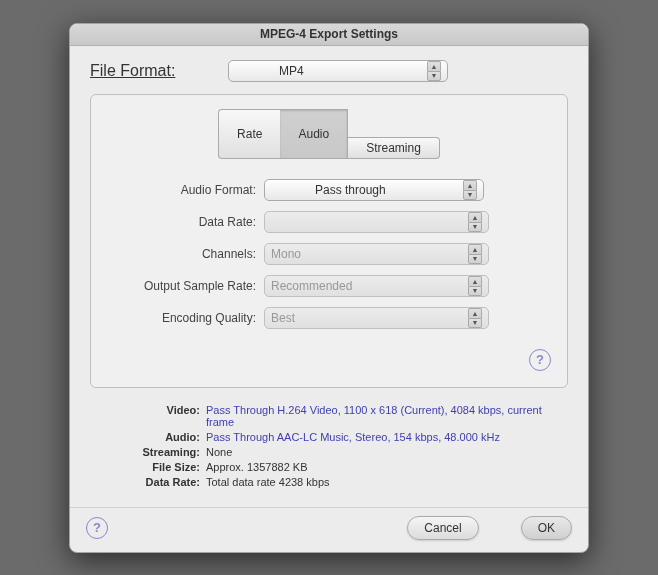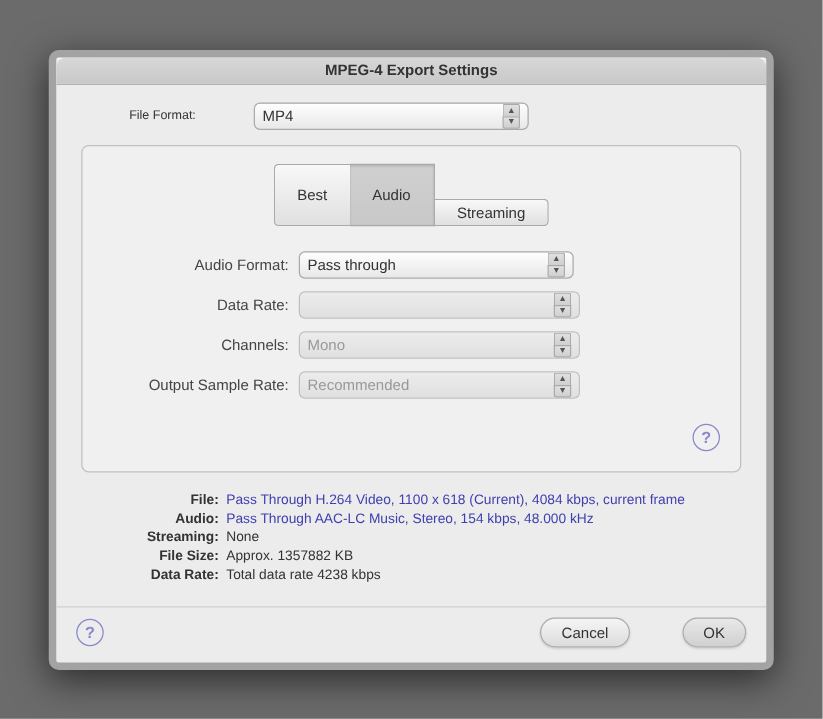--- a/index.html
+++ b/index.html
@@ -9,26 +9,26 @@
       height: 575px;
       background: #6b6b6b;
       display: flex;
       align-items: center;
       justify-content: center;
       font-family: -apple-system, "Lucida Grande", Arial, sans-serif;
       font-size: 12px;
     }
 
     .dialog {
-      width: 580px;
+      width: 520px;
       background: #ececec;
       border-radius: 8px;
       box-shadow: 0 8px 30px rgba(0,0,0,0.6), inset 0 1px 0 rgba(255,255,255,0.8);
       overflow: hidden;
-      border: 6px solid #a3a3a3;
+      border: 1px solid #a3a3a3;
     }
 
     .titlebar {
       background: linear-gradient(to bottom, #d8d8d8, #c8c8c8);
       height: 22px;
       display: flex;
       align-items: center;
       justify-content: center;
       border-bottom: 1px solid #b0b0b0;
       border-radius: 8px 8px 0 0;
@@ -44,43 +44,45 @@
       padding: 14px 20px 10px;
     }
 
     .file-format-row {
       display: flex;
       align-items: center;
       margin-bottom: 12px;
     }
 
     .label-right {
-      text-align: center;
+      text-align: left;
       min-width: 130px;
       margin-right: 8px;
       color: #333;
-      font-size: 10px;
+      font-size: 16px;
+      text-decoration: underline;
     }
 
     .select-control {
       display: flex;
       align-items: center;
       background: linear-gradient(to bottom, #fefefe, #e8e8e8);
       border: 1px solid #aaa;
       border-radius: 5px;
       height: 22px;
       width: 220px;
       padding: 0 6px;
       position: relative;
     }
 
     .select-control .select-text {
       flex: 1;
       font-size: 12px;
       color: #333;
+      margin-left: 44px;
     }
 
     .select-stepper {
       display: flex;
       flex-direction: column;
       margin-left: 4px;
       width: 14px;
     }
 
     .stepper-btn {
@@ -288,21 +290,21 @@
         <div class="select-stepper">
           <div class="stepper-btn">▲</div>
           <div class="stepper-btn">▼</div>
         </div>
       </div>
     </div>
 
     <div class="tabs-section">
 
       <div class="tab-bar">
-        <button class="tab-btn">Best</button>
+        <button class="tab-btn">Rate</button>
         <button class="tab-btn active">Audio</button>
         <button class="tab-btn">Streaming</button>
       </div>
 
       <div class="form-rows">
 
         <div class="form-row">
           <span class="row-label">Audio Format:</span>
           <div class="select-control">
             <span class="select-text">Pass through</span>
@@ -339,30 +341,40 @@
           <span class="row-label">Output Sample Rate:</span>
           <div class="select-disabled">
             <span class="select-text">Recommended</span>
             <div class="select-stepper">
               <div class="stepper-btn">▲</div>
               <div class="stepper-btn">▼</div>
             </div>
           </div>
         </div>
 
+        <div class="form-row">
+          <span class="row-label">Encoding Quality:</span>
+          <div class="select-disabled">
+            <span class="select-text">Best</span>
+            <div class="select-stepper">
+              <div class="stepper-btn">▲</div>
+              <div class="stepper-btn">▼</div>
+            </div>
+          </div>
+        </div>
       </div>
 
       <div class="help-row">
         <div class="help-circle">?</div>
       </div>
     </div>
 
     <div class="summary-section">
       <div class="summary-row">
-        <span class="summary-key">File:</span>
+        <span class="summary-key">Video:</span>
         <span class="summary-value">Pass Through H.264 Video, 1100 x 618 (Current), 4084 kbps, current frame</span>
       </div>
       <div class="summary-row">
         <span class="summary-key">Audio:</span>
         <span class="summary-value">Pass Through AAC-LC Music, Stereo, 154 kbps, 48.000 kHz</span>
       </div>
       <div class="summary-row">
         <span class="summary-key">Streaming:</span>
         <span class="summary-value plain">None</span>
       </div>

